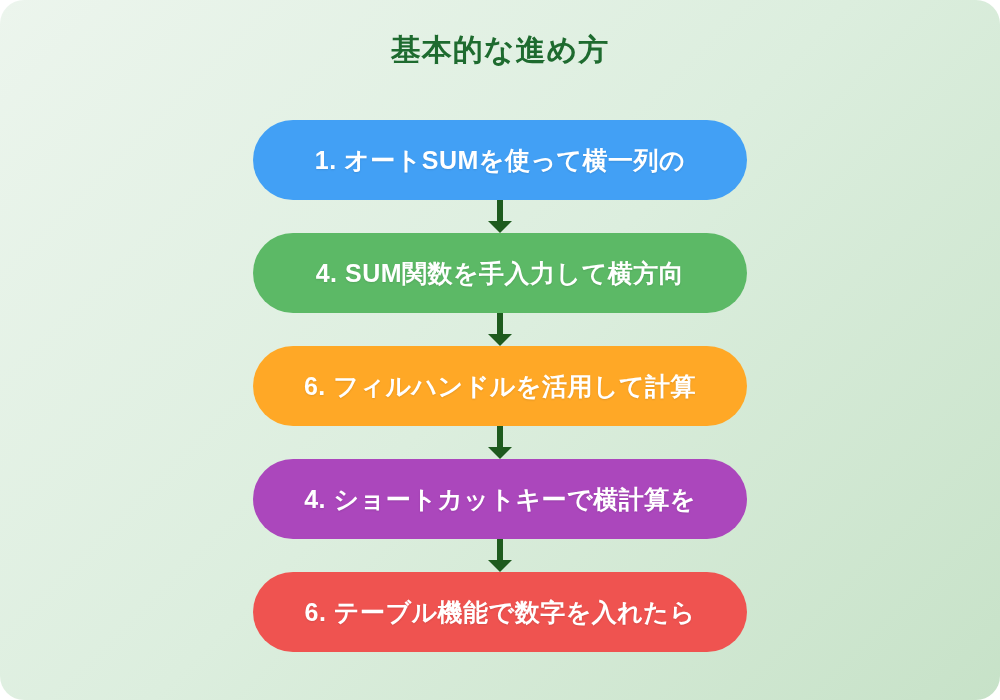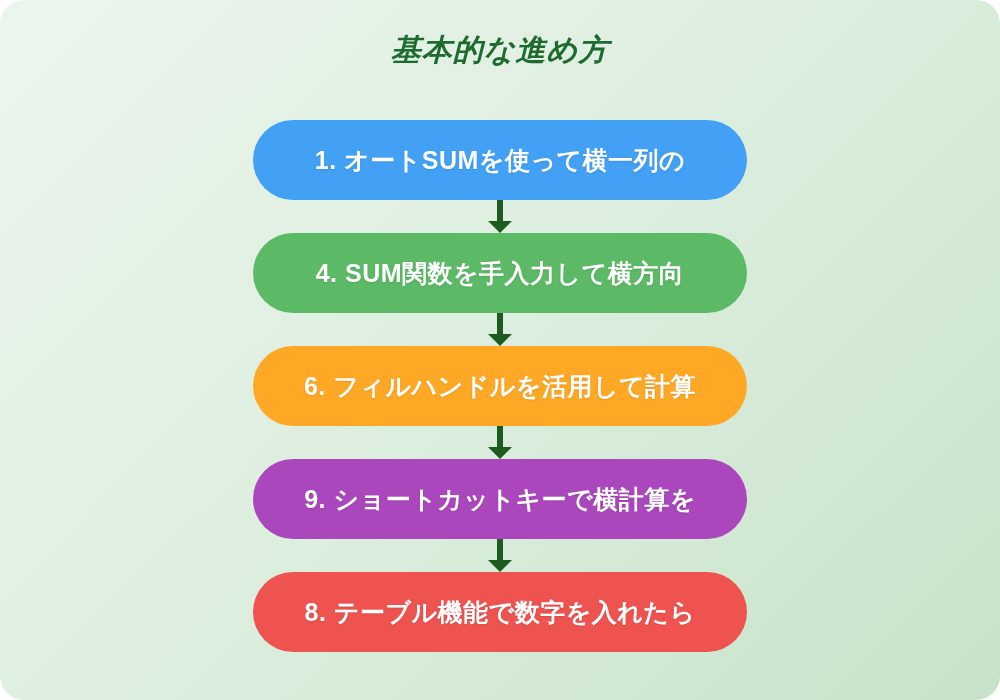--- a/index.html
+++ b/index.html
@@ -22,21 +22,20 @@
     align-items: center;
   }
   .title {
     margin: 0;
     padding-top: 30px;
     font-size: 30px;
     line-height: 40px;
     font-weight: bold;
     letter-spacing: 1px;
     text-align: center;
-    font-style: italic;
   }
   .flow {
     margin-top: 50px;
     display: flex;
     flex-direction: column;
     align-items: center;
   }
   .step {
     width: 494px;
     height: 80px;
@@ -96,28 +95,28 @@
     </div>
 
     <div class="arrow" style="color: rgb(30, 91, 30);">
       <svg width="26" height="33" viewBox="0 0 26 33" aria-hidden="true">
         <rect x="10" y="0" width="6" height="22" fill="currentColor"></rect>
         <polygon points="1,21 25,21 13,33" fill="currentColor"></polygon>
       </svg>
     </div>
 
     <div class="step" style="background: rgb(171, 71, 188);">
-      <span>9. ショートカットキーで横計算を</span>
+      <span>4. ショートカットキーで横計算を</span>
     </div>
 
     <div class="arrow" style="color: rgb(30, 91, 30);">
       <svg width="26" height="33" viewBox="0 0 26 33" aria-hidden="true">
         <rect x="10" y="0" width="6" height="22" fill="currentColor"></rect>
         <polygon points="1,21 25,21 13,33" fill="currentColor"></polygon>
       </svg>
     </div>
 
     <div class="step" style="background: rgb(239, 83, 80);">
-      <span>8. テーブル機能で数字を入れたら</span>
+      <span>6. テーブル機能で数字を入れたら</span>
     </div>
 
   </div>
 </div>
 
 </body></html>

